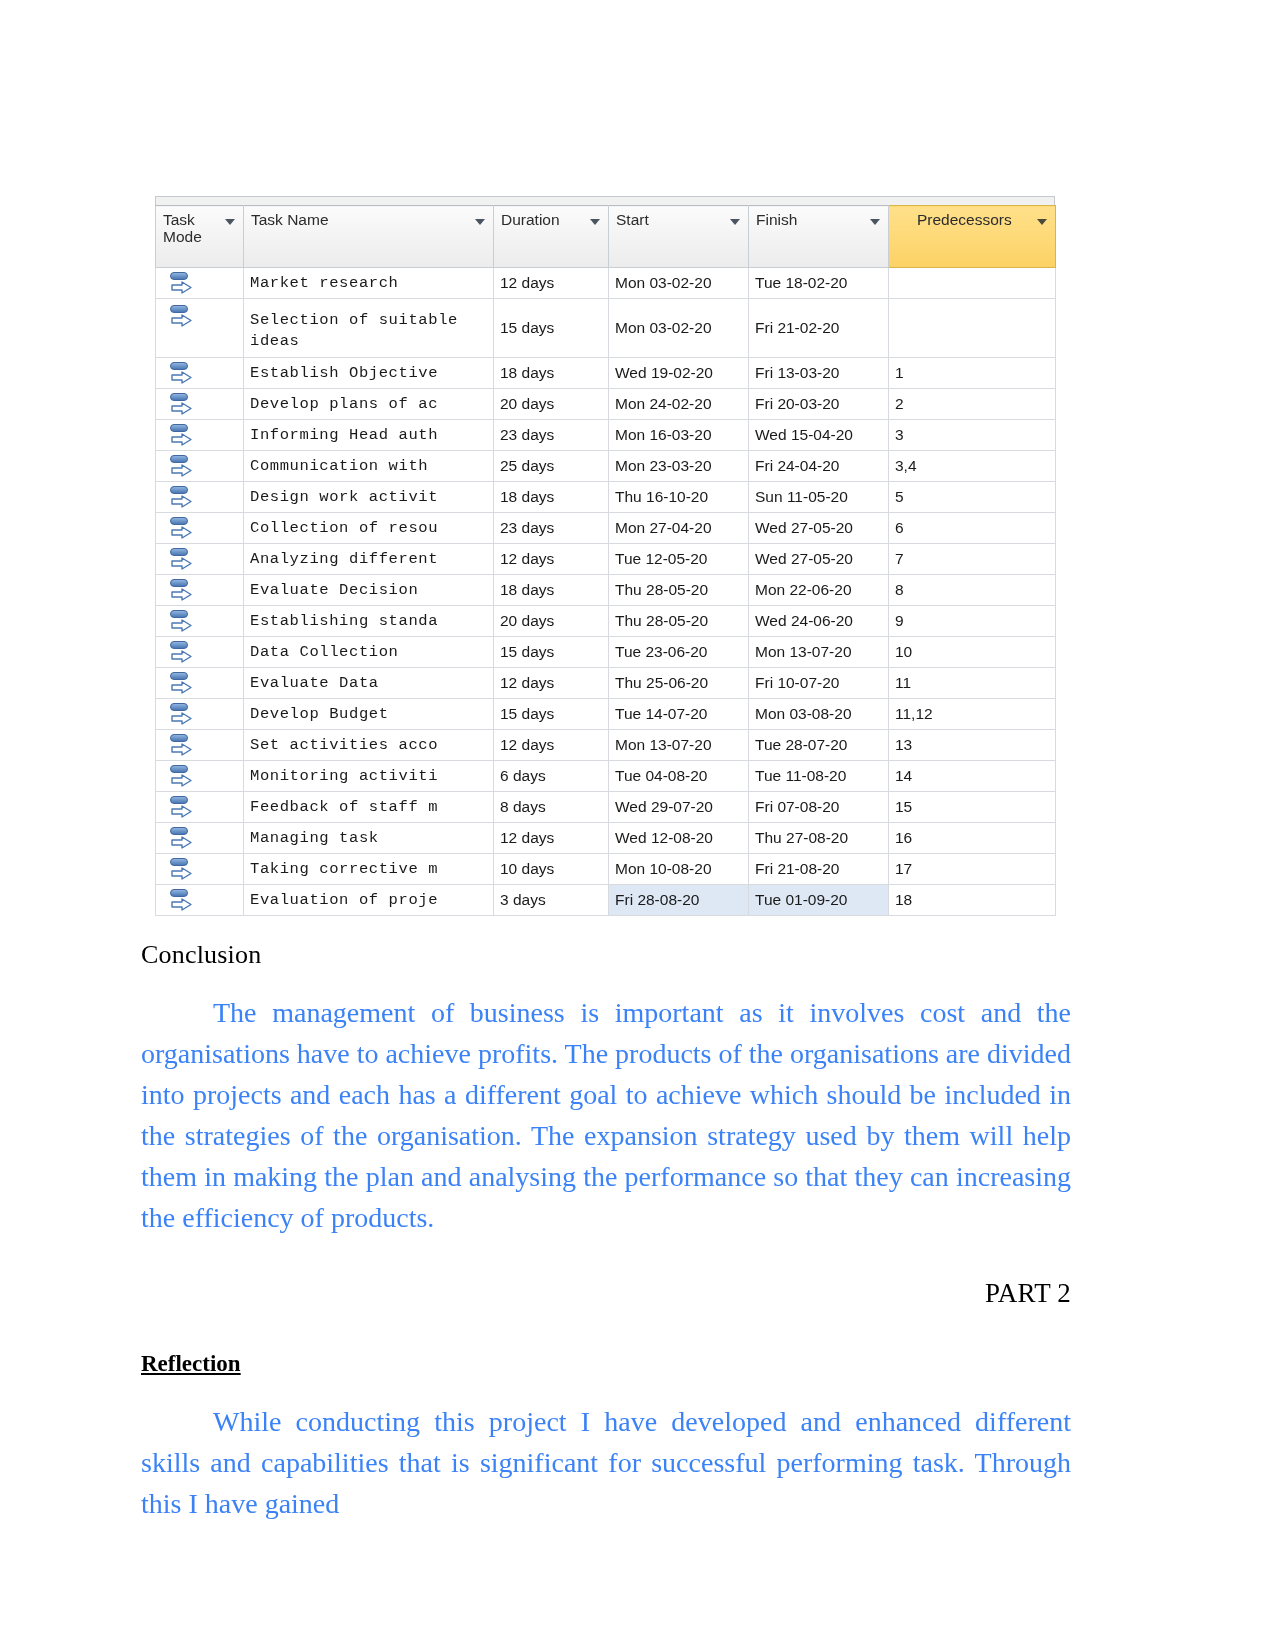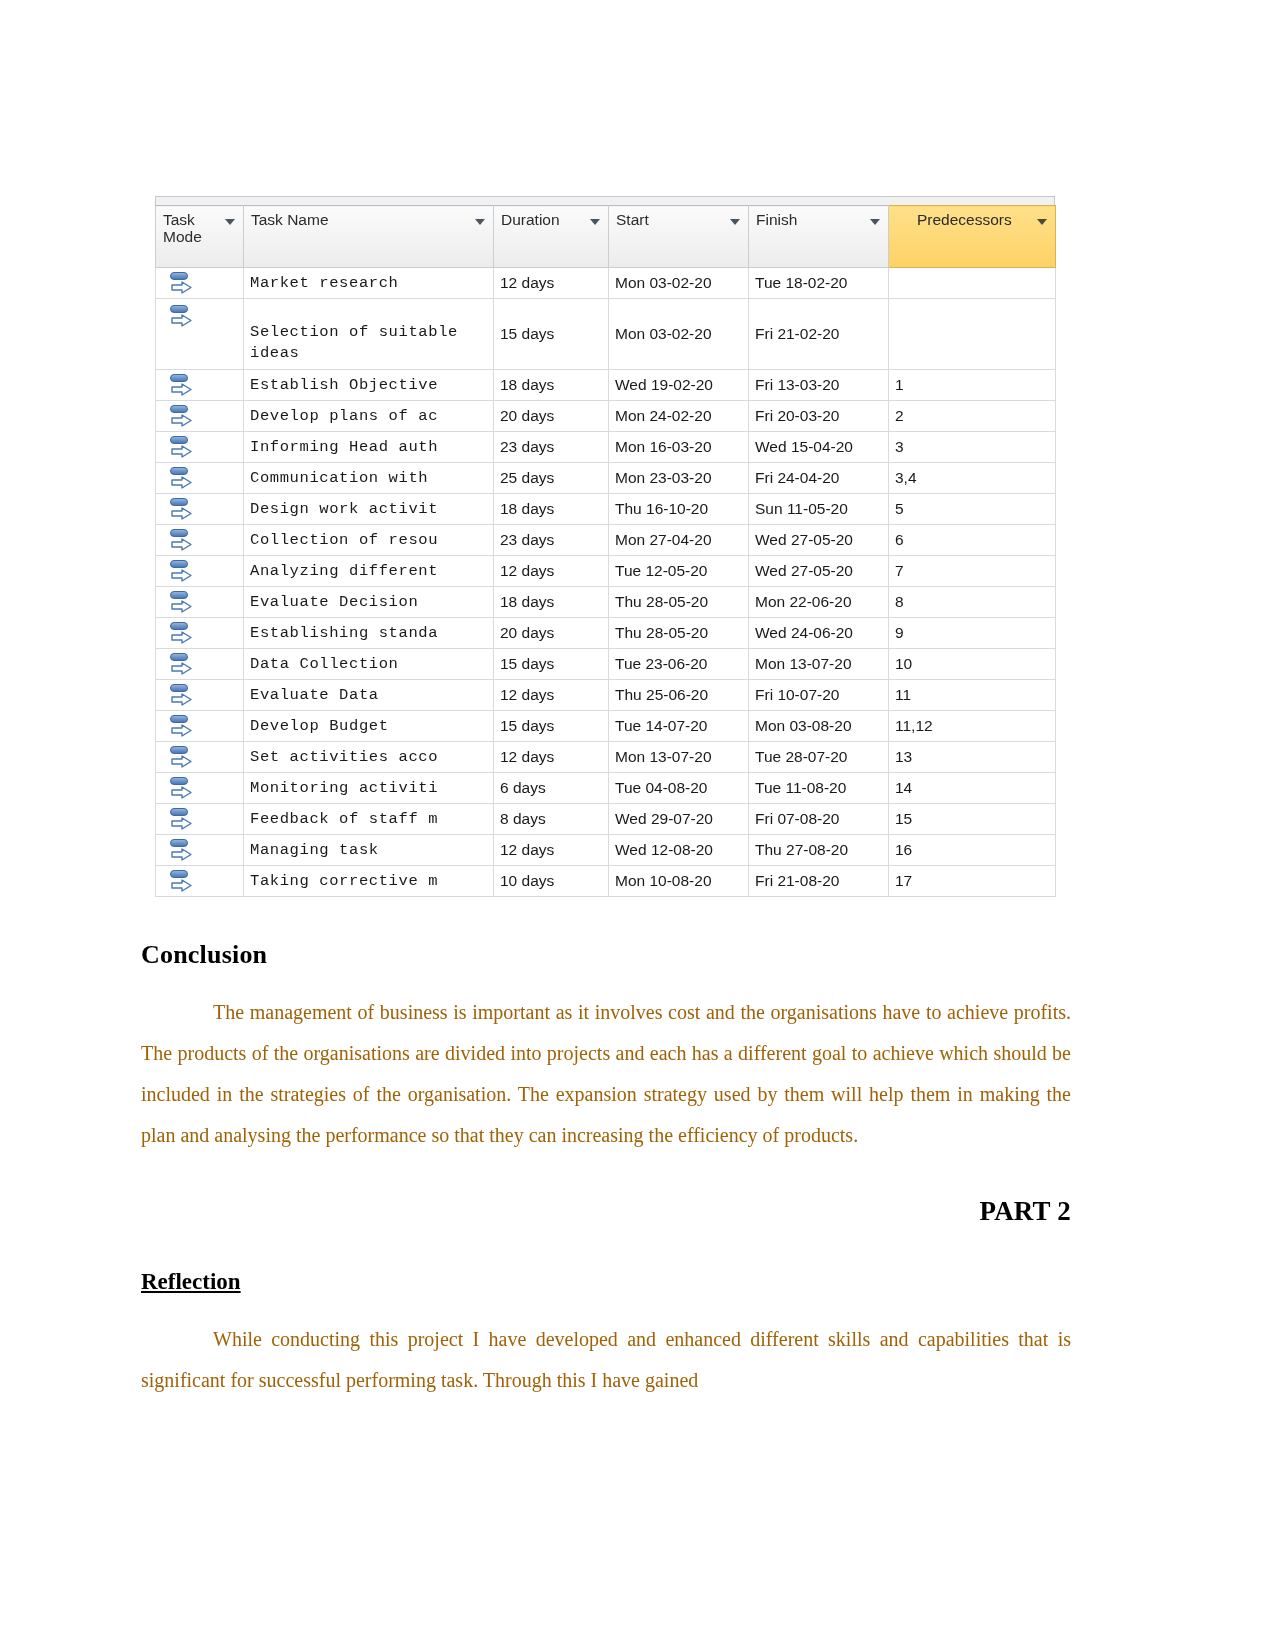--- a/index.html
+++ b/index.html
@@ -90,21 +90,21 @@
   td.cell-name {
     font-family: "Liberation Mono", monospace;
     font-size: 14.5px;
     letter-spacing: 0.6px;
     padding-left: 28px;
     color: #111111;
   }
   td.cell-name.two-line {
     white-space: normal;
     line-height: 1.33;
-    padding-top: 18px;
+    padding-top: 6px;
   }
   tr.row-tall td { height: 52px; }
   td.cell-dur { padding-left: 5px; }
   td.cell-pred { padding-left: 7px; }
   td.sel-cell { background: #dee7f4; }
 
   
   .taskmode-icon {
     position: absolute;
     left: 14px;
@@ -127,45 +127,45 @@
   
   .doc {
     position: absolute;
     left: 141px;
     top: 940px;
     width: 930px;
   }
   .doc h2.heading {
     font-family: "Liberation Serif", serif;
     font-size: 26px;
-    font-weight: bold;
+    font-weight: normal;
     margin: 0 0 22px 0;
     letter-spacing: 0.2px;
   }
   .doc h2.heading.part {
     font-size: 27px;
     margin-top: 40px;
     margin-bottom: 42px;
     text-align: right;
   }
   .doc h3.subheading {
     font-family: "Liberation Serif", serif;
     font-size: 23px;
     font-weight: bold;
     text-decoration: underline;
     margin: 0 0 24px 0;
   }
   .doc p.body-text {
     font-family: "Liberation Serif", serif;
-    font-size: 20px;
+    font-size: 28px;
     line-height: 41px;
     margin: 0 0 10px 0;
     text-align: justify;
     text-indent: 72px;
-    color: #a16207;
+    color: #3b82f6;
   }
   .doc p.body-text.last { text-align: justify; }
 </style>
 </head>
 <body>
 
 <div class="project-table-wrap">
   <div class="pt-topbar"></div>
   <table class="project-table">
     <colgroup>
@@ -483,20 +483,35 @@
                 <path d="M1 4 H11 V1 L20 6.5 L11 12 V9 H1 Z" fill="#ffffff" stroke="#4a78b4" stroke-width="1.4" stroke-linejoin="round"></path>
               </svg>
             </span>
           </td>
           <td class="cell-name">Taking corrective m</td>
           <td class="cell-dur">10 days</td>
           <td class="cell-start">Mon 10-08-20</td>
           <td class="cell-finish">Fri 21-08-20</td>
           <td class="cell-pred">17</td>
         </tr>
+        <tr>
+          <td class="cell-mode">
+            <span class="taskmode-icon">
+              <span class="tm-bar"></span>
+              <svg class="tm-arrow" width="22" height="14" viewBox="0 0 22 14">
+                <path d="M1 4 H11 V1 L20 6.5 L11 12 V9 H1 Z" fill="#ffffff" stroke="#4a78b4" stroke-width="1.4" stroke-linejoin="round"></path>
+              </svg>
+            </span>
+          </td>
+          <td class="cell-name">Evaluation of proje</td>
+          <td class="cell-dur">3 days</td>
+          <td class="cell-start sel-cell">Fri 28-08-20</td>
+          <td class="cell-finish sel-cell">Tue 01-09-20</td>
+          <td class="cell-pred">18</td>
+        </tr>
       </tbody>
   </table>
 </div>
 
 <div class="doc">
   <h2 class="heading">Conclusion</h2>
   <p class="body-text">The management of business is important as it involves cost and the organisations have to achieve profits. The products of the organisations are divided into projects and each has a different goal to achieve which should be included in the strategies of the organisation. The expansion strategy used by them will help them in making the plan and analysing the performance so that they can increasing the efficiency of products.</p>
 
   <h2 class="heading part">PART 2</h2>
   <h3 class="subheading">Reflection</h3>

